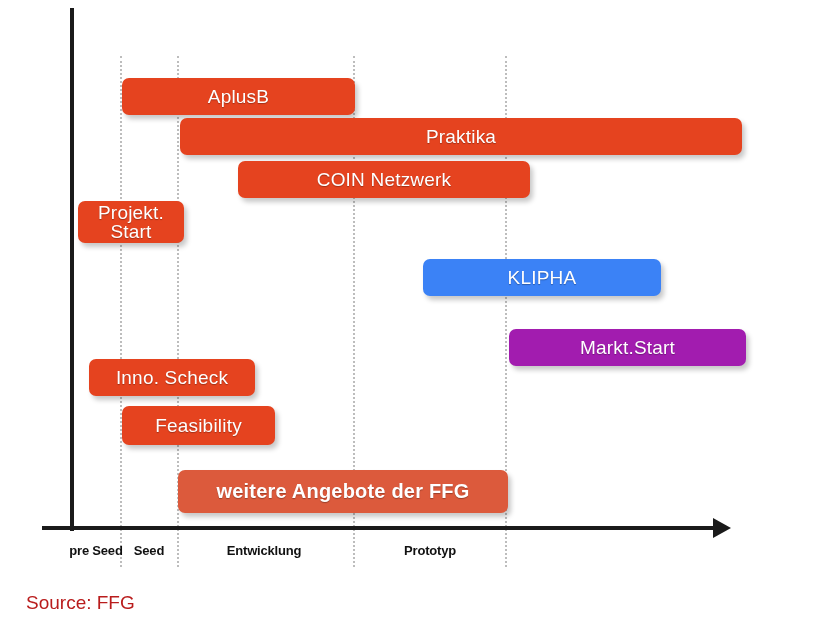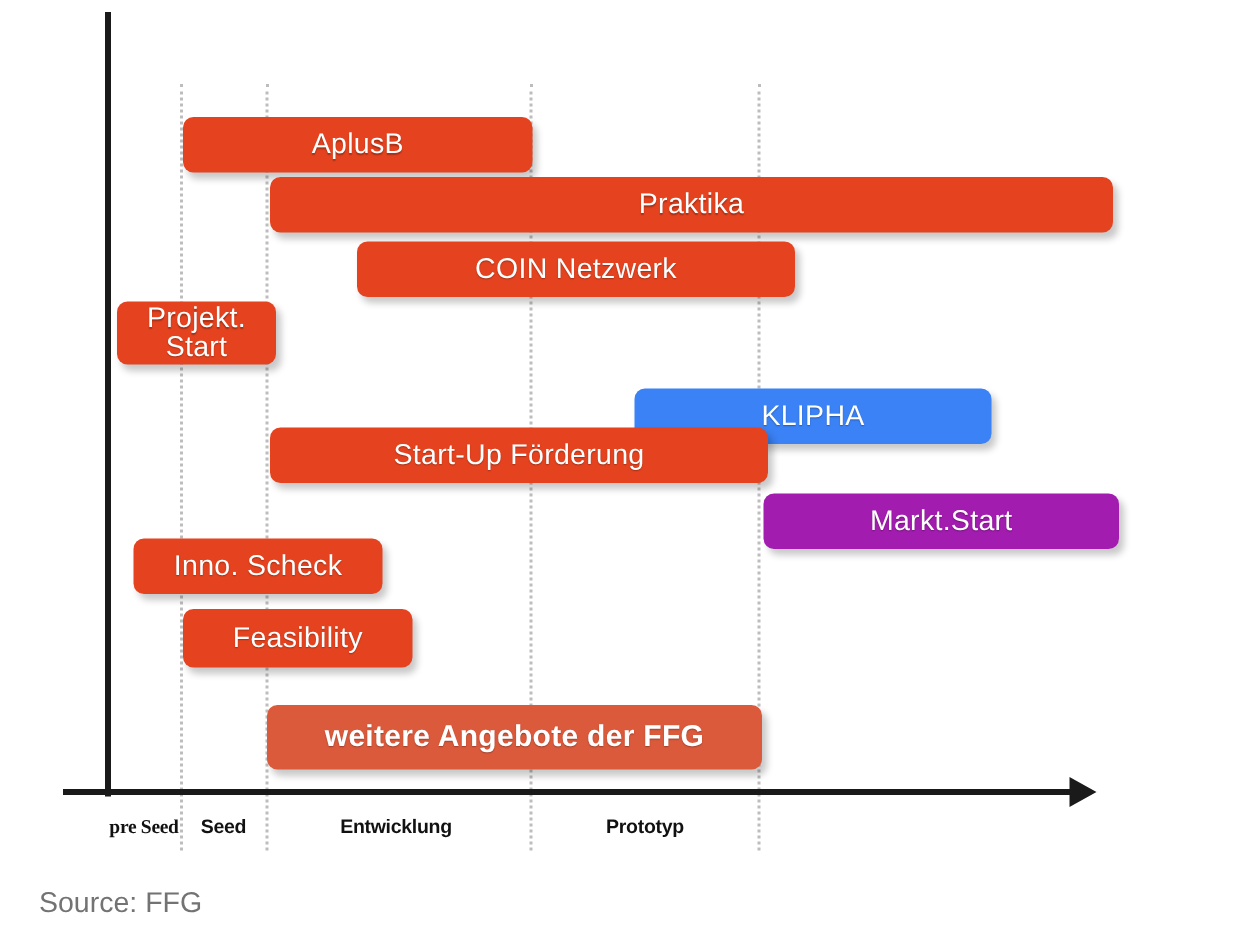--- a/index.html
+++ b/index.html
@@ -103,21 +103,21 @@
     letter-spacing: -0.2px;
     white-space: nowrap;
   }
 
   
   .source-caption {
     position: absolute;
     left: 26px;
     top: 592px;
     font-size: 19px;
-    color: #737373;
+    color: #b91c1c;
   }
 </style>
 </head>
 <body>
 
 <div id="chart-root">
 
   <div class="plot">
 
     <div class="gridline" style="left:120px"></div>
@@ -144,41 +144,38 @@
 
     <div class="bar" style="left:78px; top:201px; width:106px; height:42px; background:#E5431F;">
       <span class="bar-label">Projekt.
 Start</span>
     </div>
 
     <div class="bar" style="left:423px; top:239px; width:238px; height:37px; background:#3b82f6;margin-top:20px;">
       <span class="bar-label">KLIPHA</span>
     </div>
 
-    <div class="bar" style="left:180px; top:285px; width:332px; height:37px; background:#E5431F;">
-      <span class="bar-label">Start-Up Förderung</span>
-    </div>
 
     <div class="bar" style="left:509px; top:329px; width:237px; height:37px; background:#a21caf;">
       <span class="bar-label">Markt.Start</span>
     </div>
 
     <div class="bar" style="left:89px; top:359px; width:166px; height:37px; background:#E5431F;">
       <span class="bar-label">Inno. Scheck</span>
     </div>
 
     <div class="bar" style="left:122px; top:406px; width:153px; height:39px; background:#E5431F;">
       <span class="bar-label">Feasibility</span>
     </div>
 
     <div class="bar emphasis" style="left:178px; top:470px; width:330px; height:43px; background:#DC5A3C;">
       <span class="bar-label">weitere Angebote der FFG</span>
     </div>
 
-    <div class="tick-label" style="left:46px; width:100px;font-family:Liberation Serif, serif;">
+    <div class="tick-label" style="left:46px; width:100px;">
       <span>pre Seed</span>
     </div>
     <div class="tick-label" style="left:109px; width:80px;">
       <span>Seed</span>
     </div>
     <div class="tick-label" style="left:184px; width:160px;">
       <span>Entwicklung</span>
     </div>
     <div class="tick-label" style="left:350px; width:160px;">
       <span>Prototyp</span>

